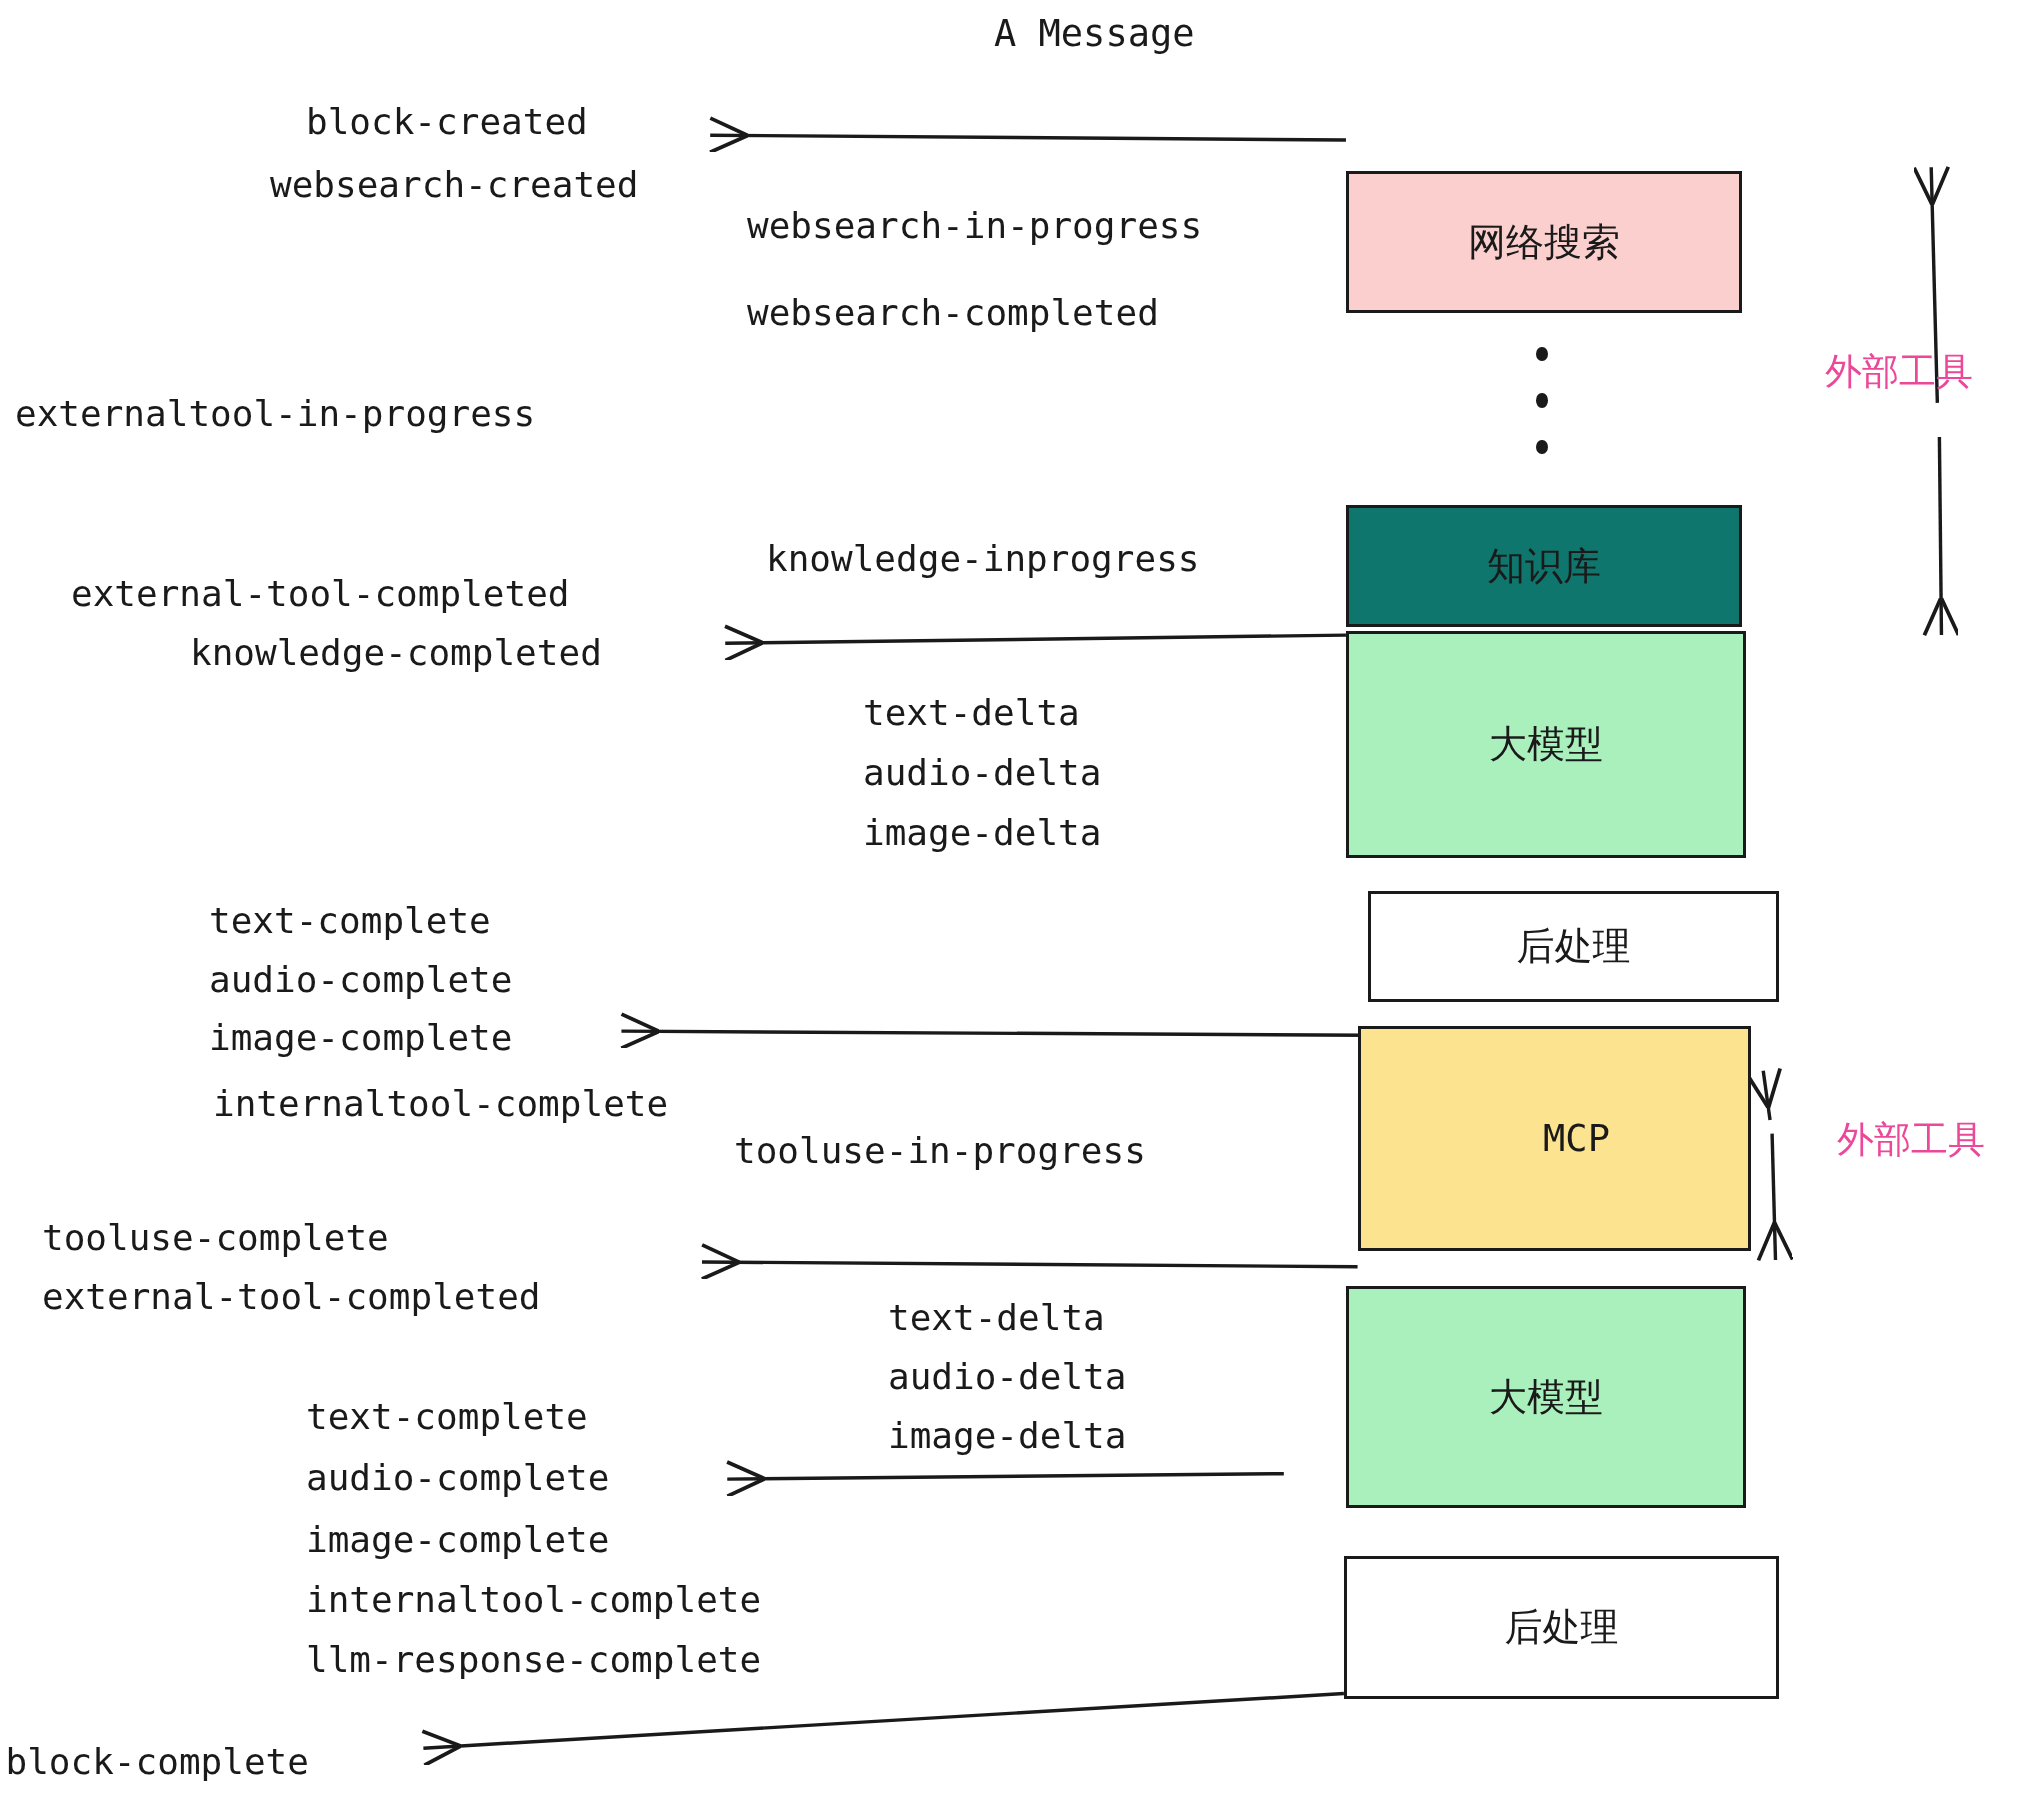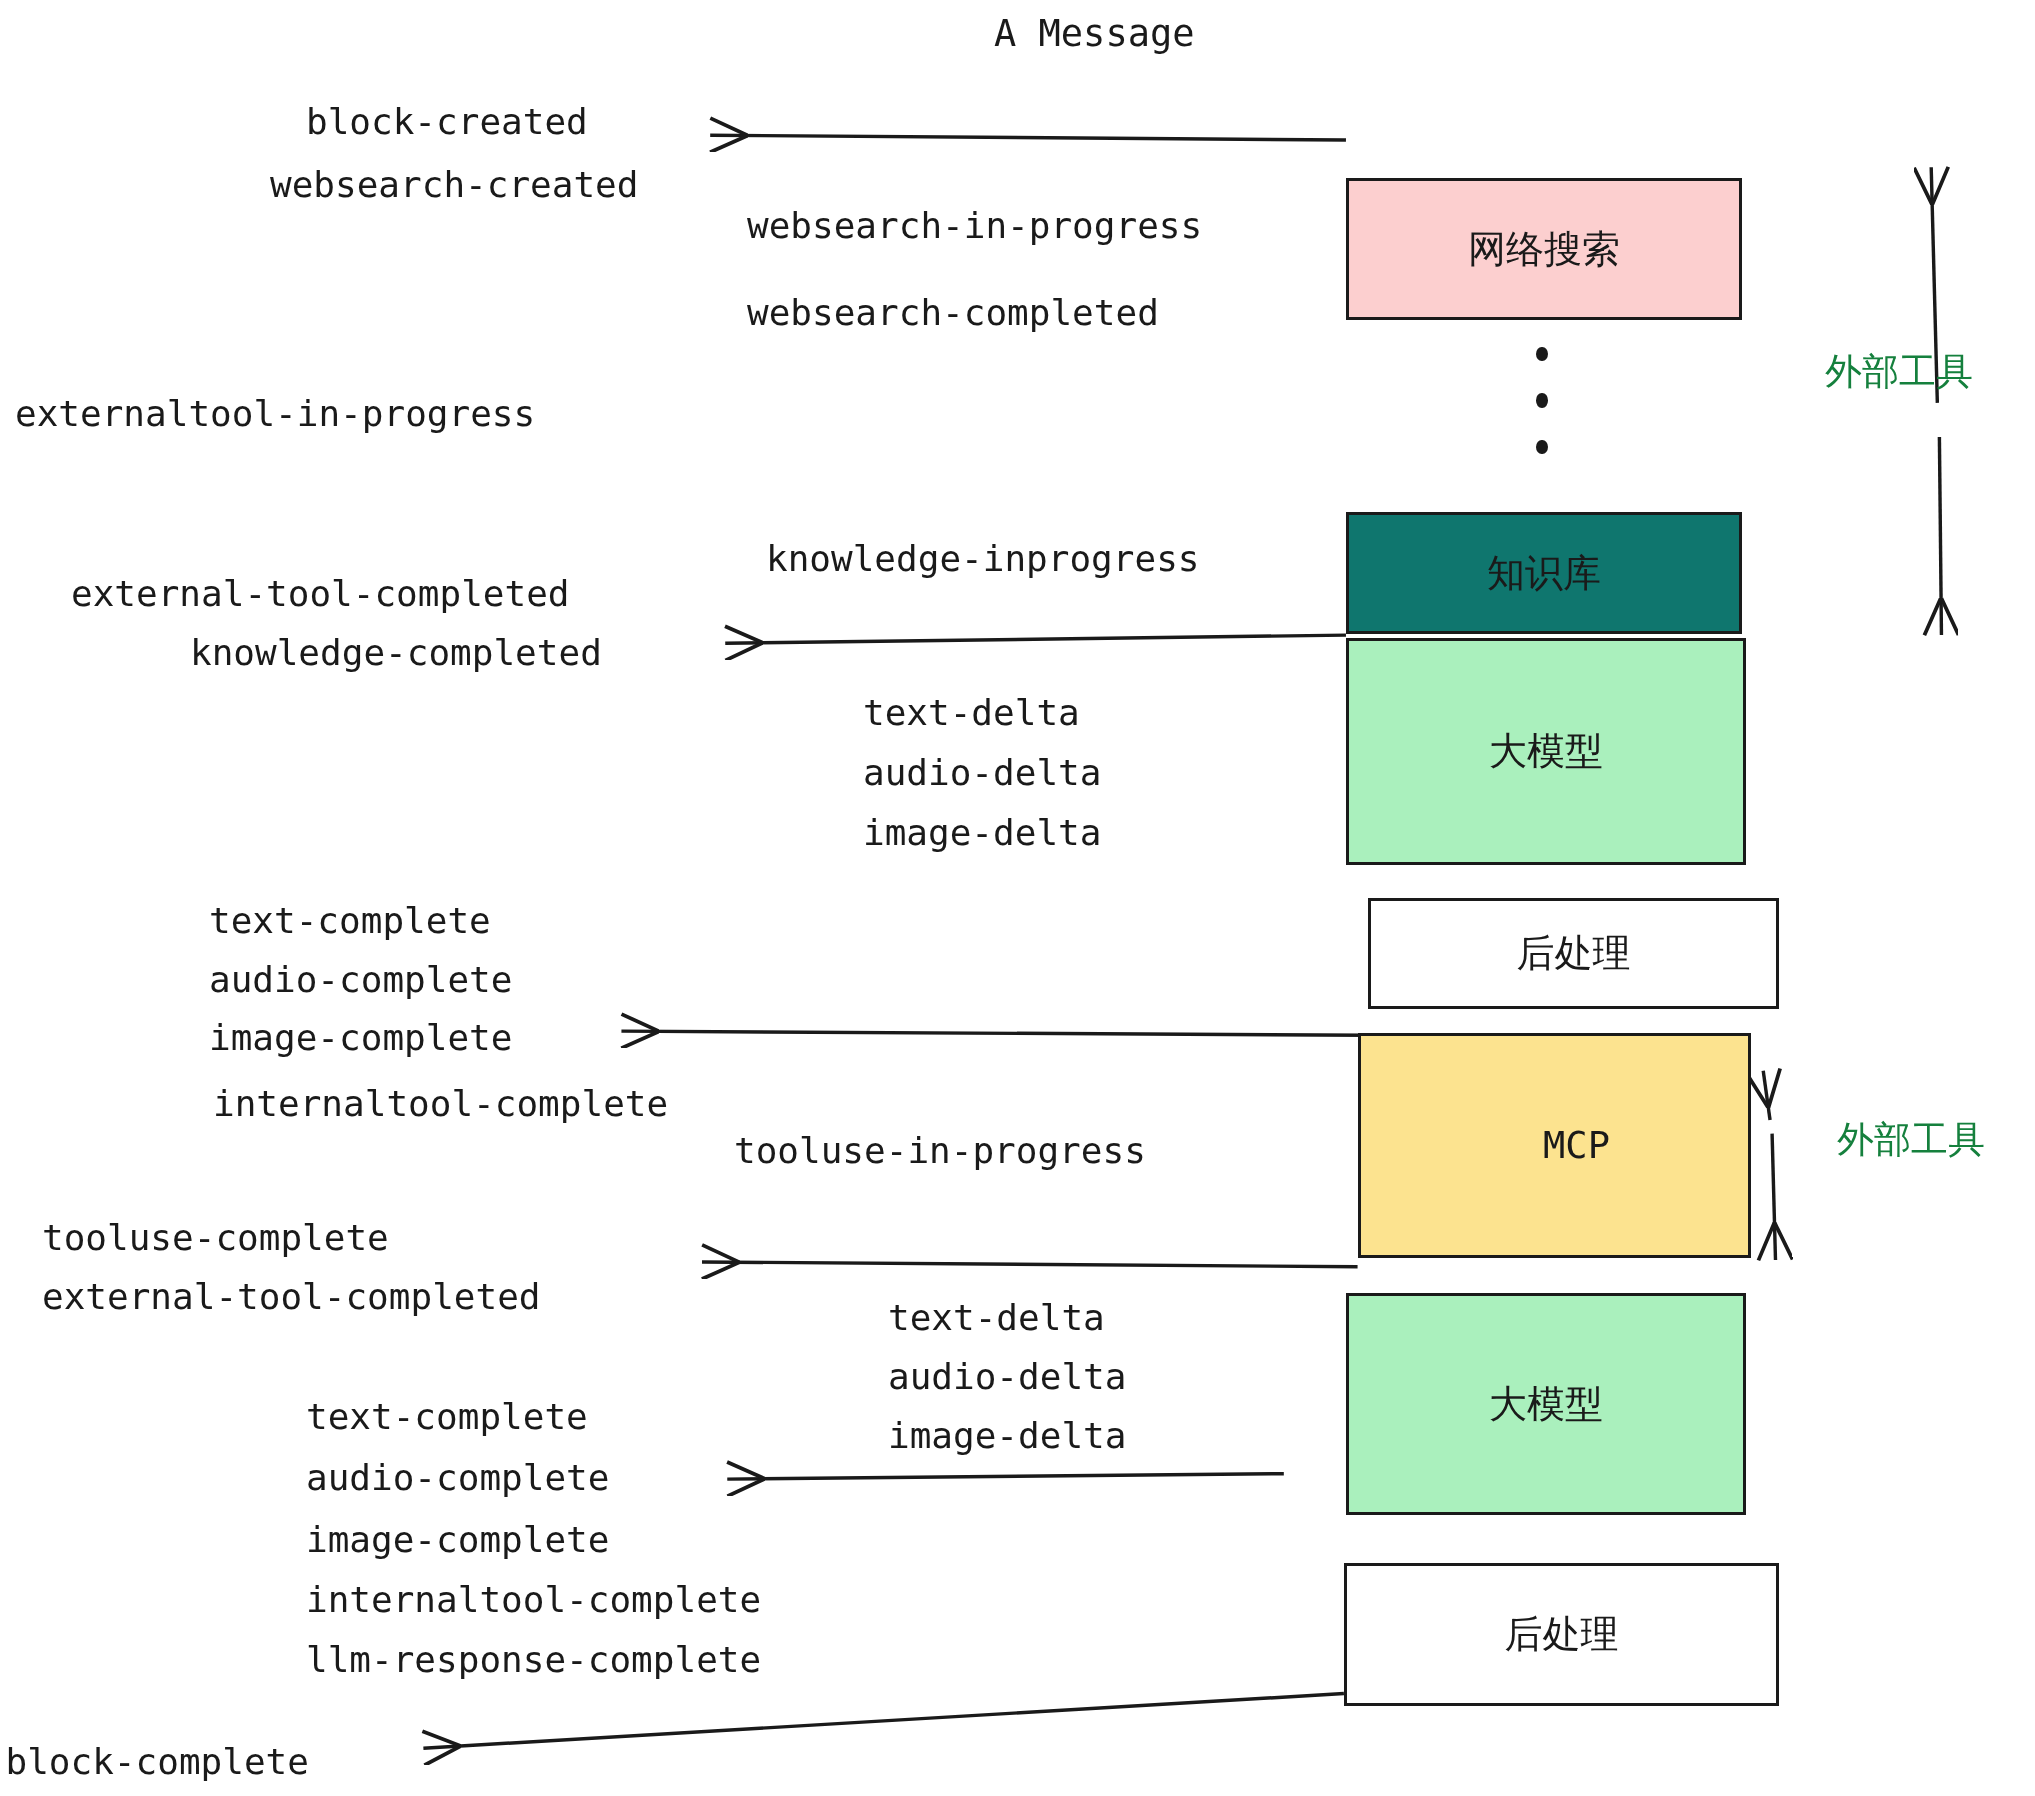--- a/index.html
+++ b/index.html
@@ -43,21 +43,20 @@
   .node {
     position: absolute;
     box-sizing: border-box;
     border: 3.4px solid #1a1a1a;
     display: flex;
     align-items: center;
     justify-content: center;
     font-family: "DejaVu Sans", "Liberation Sans", sans-serif;
     font-size: 38px;
     color: #1a1a1a;
-    margin-top: 7px;
   }
   .node.mono {
     font-family: "DejaVu Sans Mono", "Liberation Mono", monospace;
     font-size: 37px;
   }
   .dots {
     position: absolute;
     display: flex;
     flex-direction: column;
     align-items: center;
@@ -66,21 +65,21 @@
   .dot {
     width: 11.6px;
     height: 14.3px;
     border-radius: 50%;
     background: #1a1a1a;
   }
   .sidelabel {
     position: absolute;
     font-family: "DejaVu Sans", "Liberation Sans", sans-serif;
     font-size: 37px;
-    color: #15803d;
+    color: #ec4899;
     white-space: nowrap;
   }
 </style>
 </head>
 <body>
 
 <div id="canvas">
 
   <svg class="svg-layer" viewBox="0 0 2980 2630">
     <defs>

